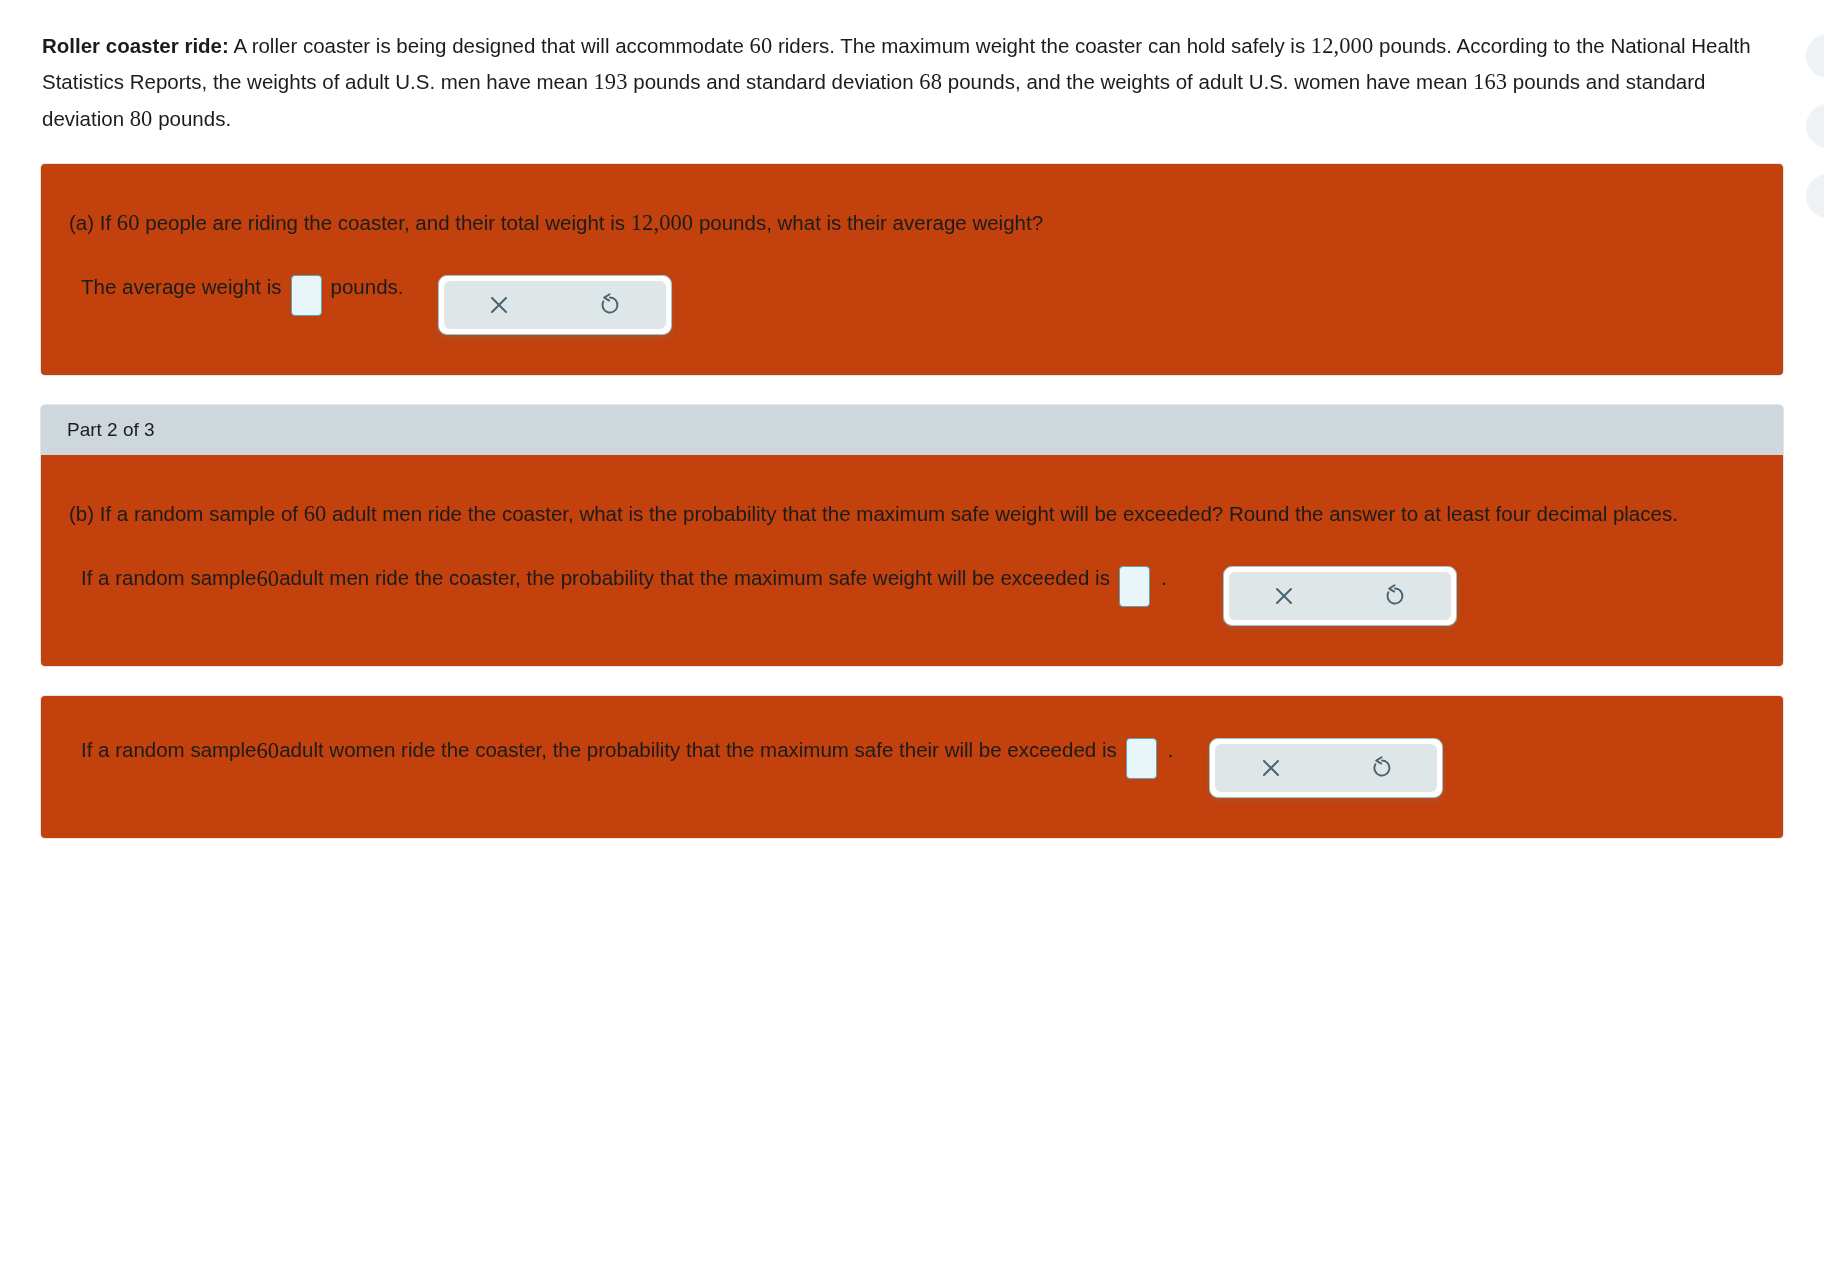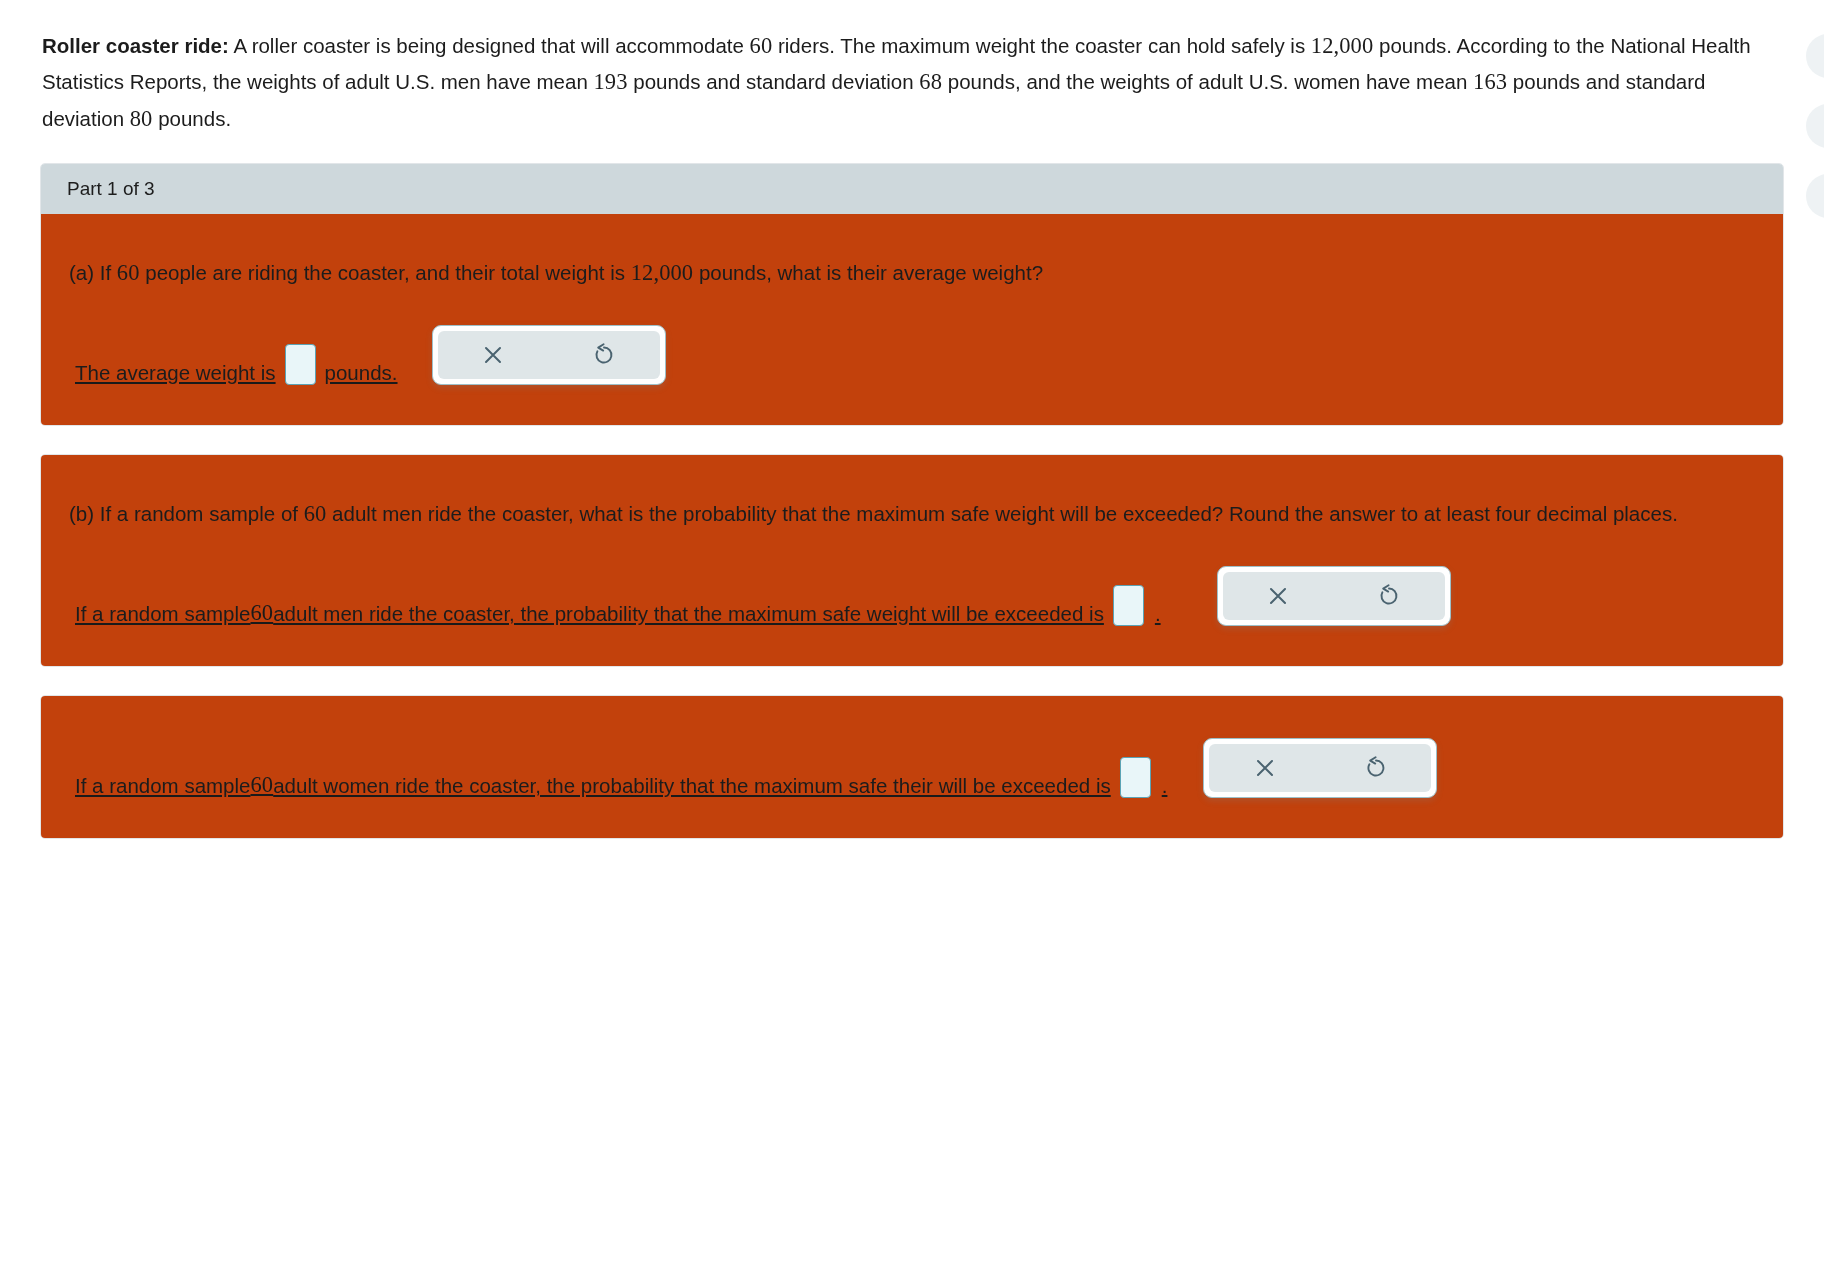--- a/index.html
+++ b/index.html
@@ -62,24 +62,23 @@
   .qtext {
     font-size: 20.5px;
     line-height: 1.55;
     color: #1c1c1c;
     margin: 0 0 34px 0;
     max-width: 1690px;
   }
 
   .answer-row {
     display: flex;
-    align-items: flex-end;
+    align-items: flex-start;
     flex-wrap: nowrap;
-    margin-left: 6px;
-    text-decoration: underline;
+    margin-left: 12px;
   }
   .answer-text {
     font-size: 20.5px;
     color: #1c1c1c;
     white-space: nowrap;
   }
 
   
   .blank {
     display: inline-block;
@@ -157,21 +156,20 @@
 </head>
 <body>
 
 <div class="page">
 
   <p class="problem">
     <b>Roller coaster ride:</b><span> A roller coaster is being designed that will accommodate </span><span class="mathnum">60</span><span> riders. The maximum weight the coaster can hold safely is </span><span class="mathnum">12,000</span><span> pounds. According to the National Health Statistics Reports, the weights of adult U.S. men have mean </span><span class="mathnum">193</span><span> pounds and standard deviation </span><span class="mathnum">68</span><span> pounds, and the weights of adult U.S. women have mean </span><span class="mathnum">163</span><span> pounds and standard deviation </span><span class="mathnum">80</span><span> pounds.</span>
   </p>
 
   <div class="card">
-    <div class="card-header">Part 1 of 3</div>
     <div class="card-body">
       <p class="qtext">
         <span>(a) If </span><span class="mathnum">60</span><span> people are riding the coaster, and their total weight is </span><span class="mathnum">12,000</span><span> pounds, what is their average weight?</span>
       </p>
       <div class="answer-row">
         <span class="answer-text">The average weight is</span>
         <input class="blank" type="text" placeholder="" style="">
         <span class="answer-text">pounds.</span>
 
         <div class="widget gap-a">
@@ -191,20 +189,21 @@
                 </svg>
               </span>
             </button>
           </div>
         </div>
       </div>
     </div>
   </div>
 
   <div class="card">
+    <div class="card-header">Part 2 of 3</div>
     <div class="card-body">
       <p class="qtext">
         <span>(b) If a random sample of </span><span class="mathnum">60</span><span> adult men ride the coaster, what is the probability that the maximum safe weight will be exceeded? Round the answer to at least four decimal places.</span>
       </p>
       <div class="answer-row">
         <span class="answer-text">If a random sample </span>
           <span class="mathnum">60</span>
           <span class="answer-text"> adult men ride the coaster, the probability that the maximum safe weight will be exceeded is</span>
         <input class="blank" type="text" placeholder="" style="">
         <span class="period">.</span>

